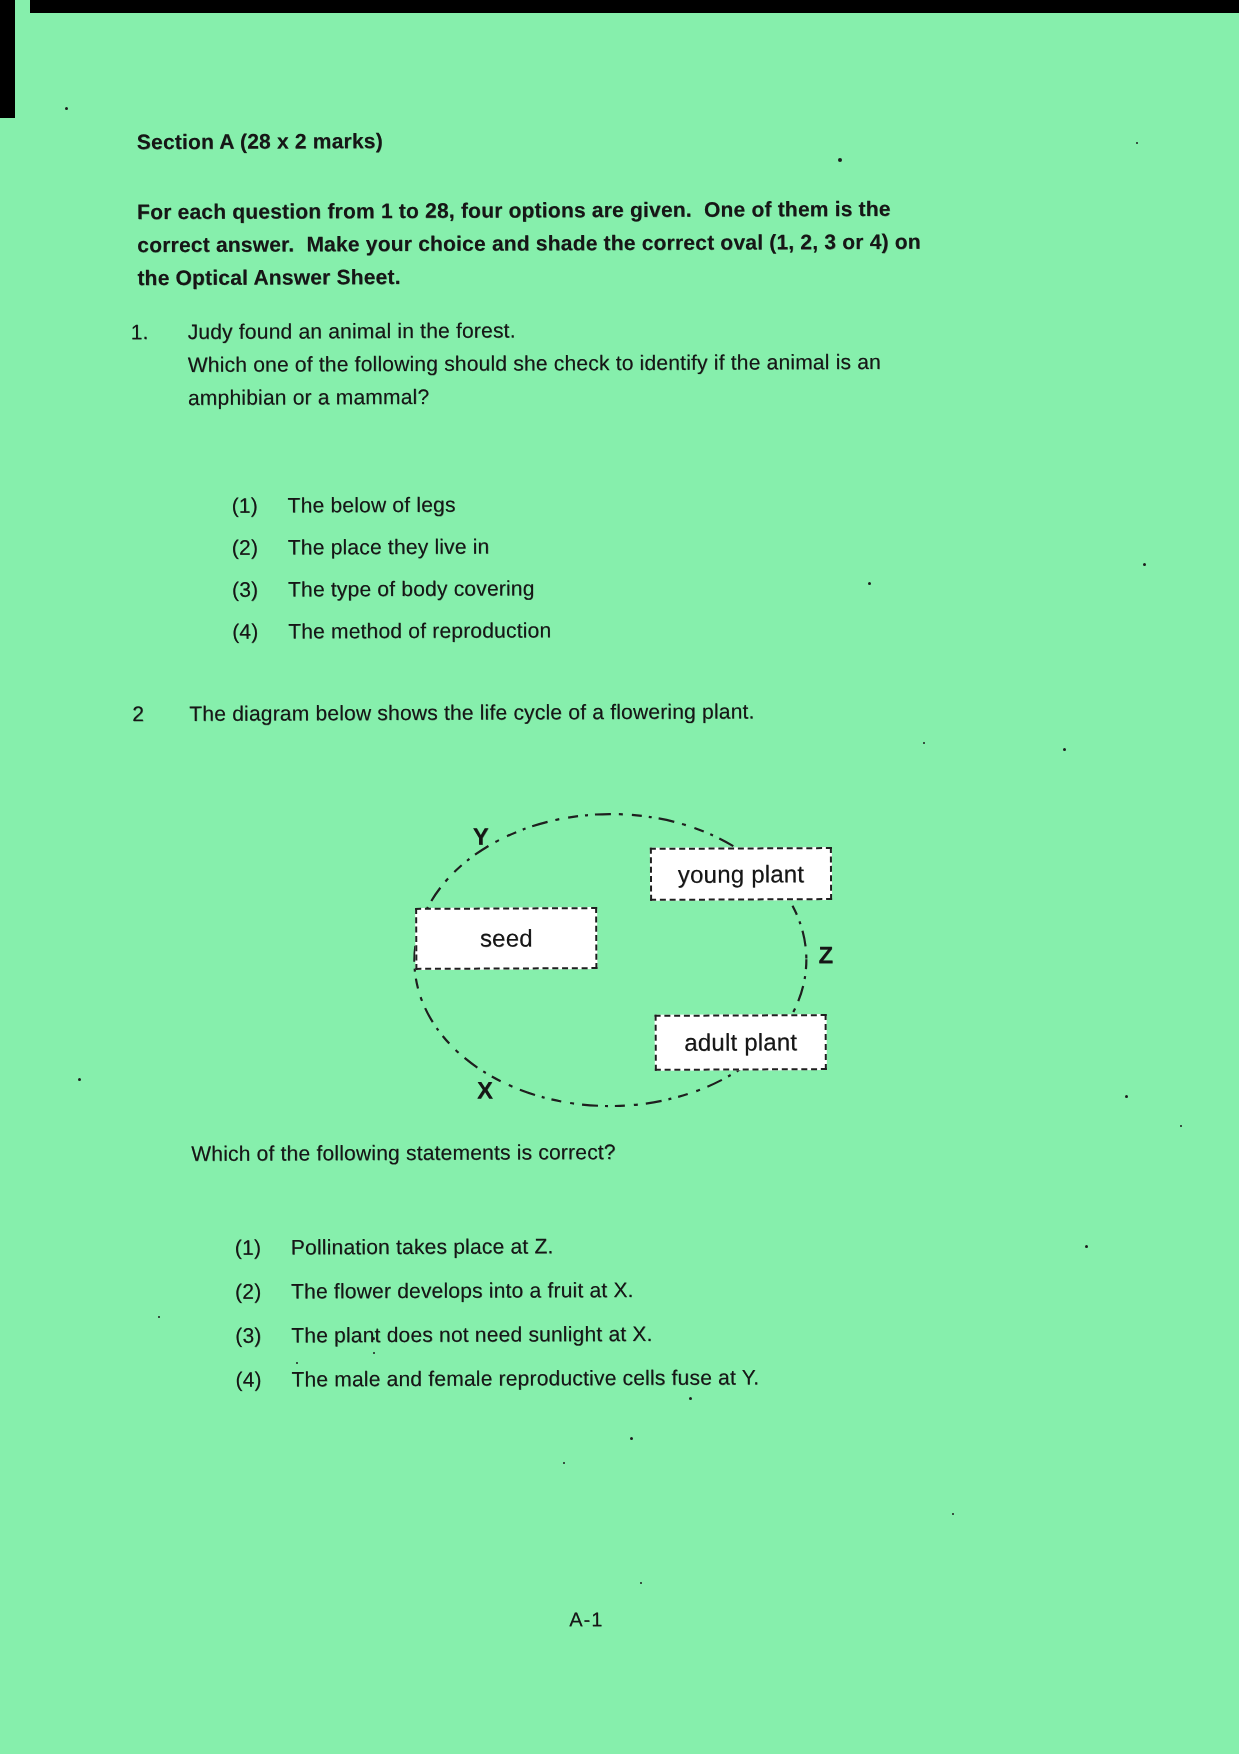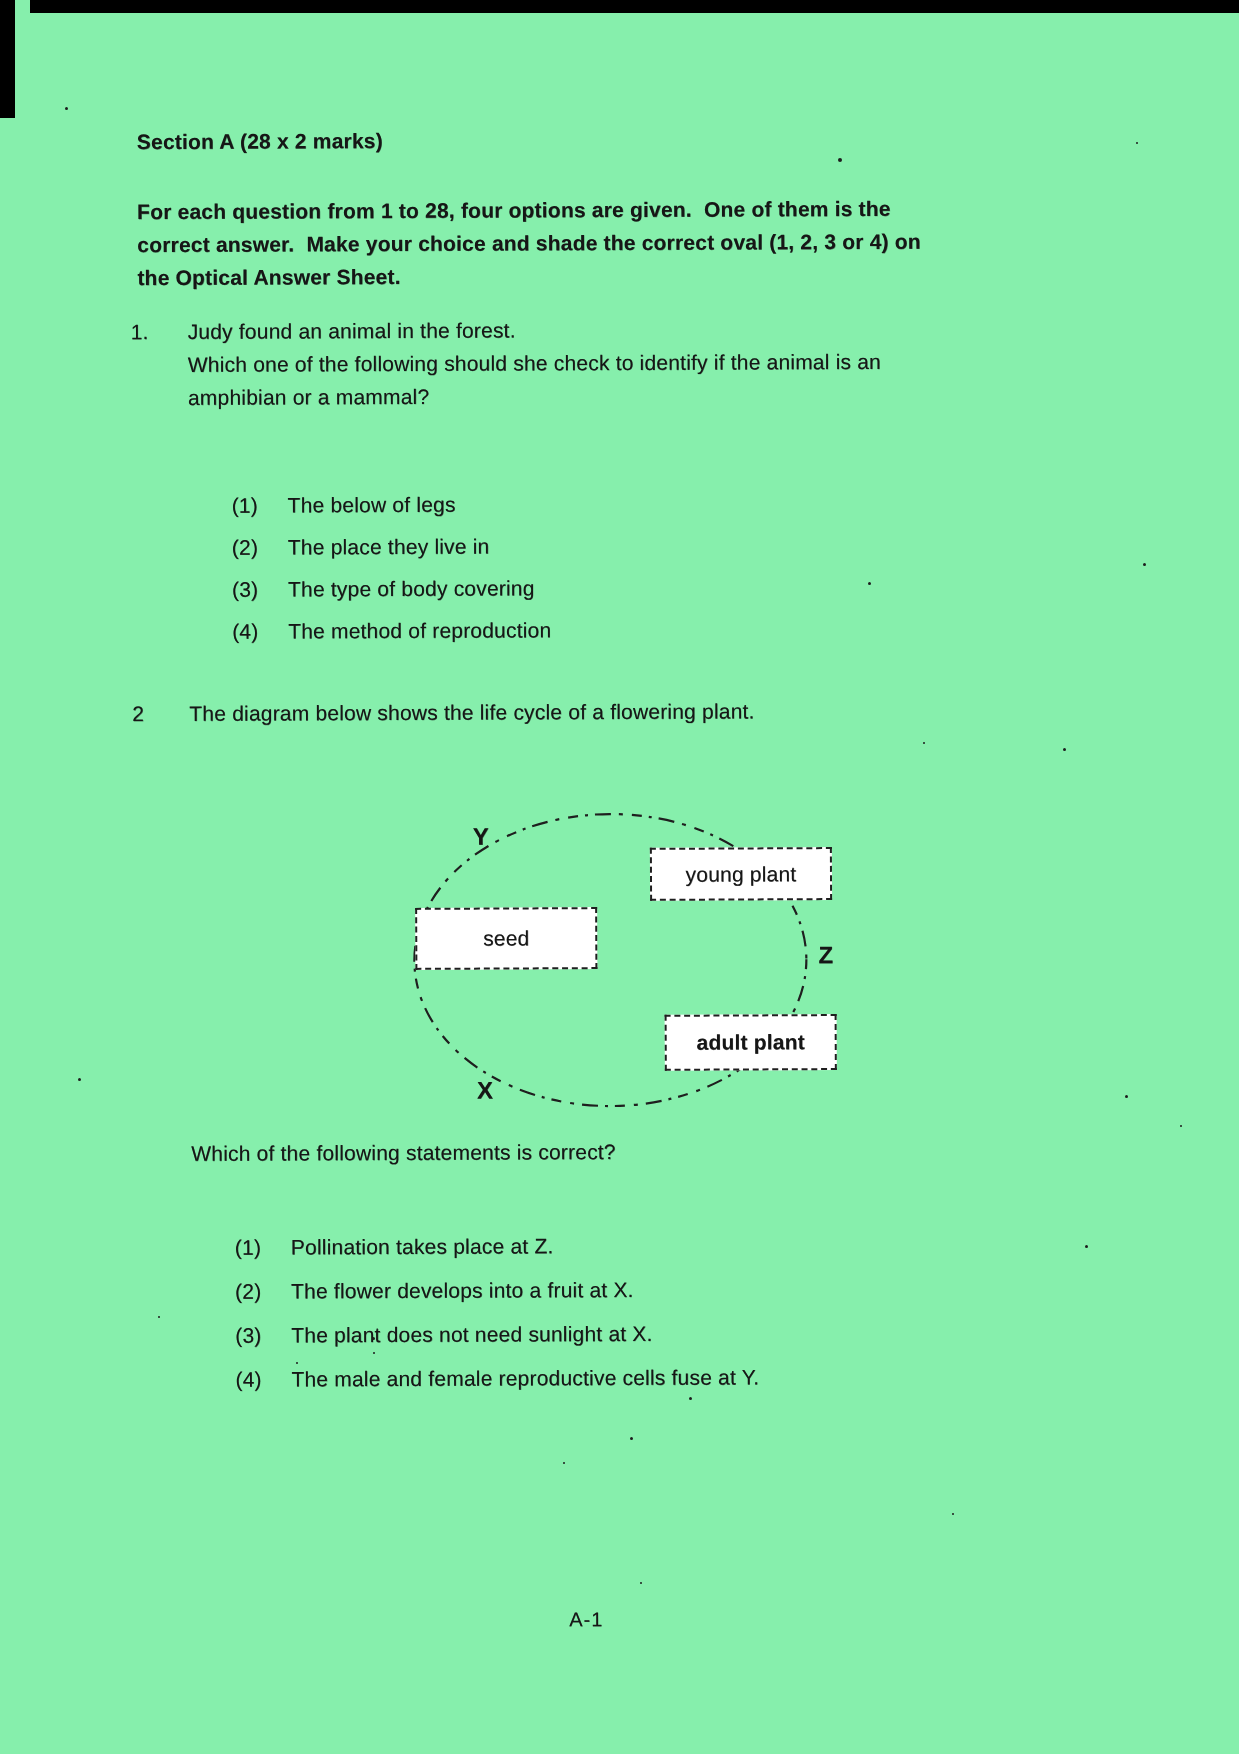--- a/index.html
+++ b/index.html
@@ -21,21 +21,21 @@
   .subq { font-size:21px; white-space:pre; }
   .bar { background:#000; }
   .speck { position:absolute; background:#1d1d1d; border-radius:50%; }
   
   .diagram { position:absolute; left:380px; top:800px; width:500px; height:330px; }
   .cycle-svg { position:absolute; left:0; top:0; }
   .dbox {
     position:absolute; background:#ffffff;
     border:2px dashed #1f1f1f;
     display:flex; align-items:center; justify-content:center;
-    font-size:21px;
+    font-size:24px;
   }
   .dlabel { position:absolute; font-size:24px; font-weight:bold; }
   .pagenum { font-size:20px; letter-spacing:1px; }
   .watermark { font-family:"DejaVu Sans Mono", monospace; font-size:23px; color:#242424; letter-spacing:2px; }
 </style>
 </head>
 <body>
 
 <div class="page">
 
@@ -81,21 +81,21 @@
       <div class="dbox" style="left:270px; top:48px; width:178px; height:49px;">
         <span class="scan-text">young plant</span>
       </div>
 
       <div class="dbox" style="left:35px; top:107px; width:178px; height:58px;">
         <span class="scan-text">seed</span>
       </div>
 
       <div class="dlabel scan-text" style="left:438px; top:142px;">Z</div>
 
-      <div class="dbox" style="left:284px; top:215px; width:168px; height:52px;font-weight:bold;">
+      <div class="dbox" style="left:274px; top:215px; width:168px; height:52px;">
         <span class="scan-text">adult plant</span>
       </div>
 
       <div class="dlabel scan-text" style="left:96px; top:276px;">X</div>
     </div>
 
     <div class="abs subq scan-text" style="left:190px; top:1140px;">Which of the following statements is correct?</div>
 
     <div class="abs opt-row scan-text" style="left:197px; top:1210px;">
       <span class="opt-label">(1)</span><span>Pollination takes place at Z.</span>

